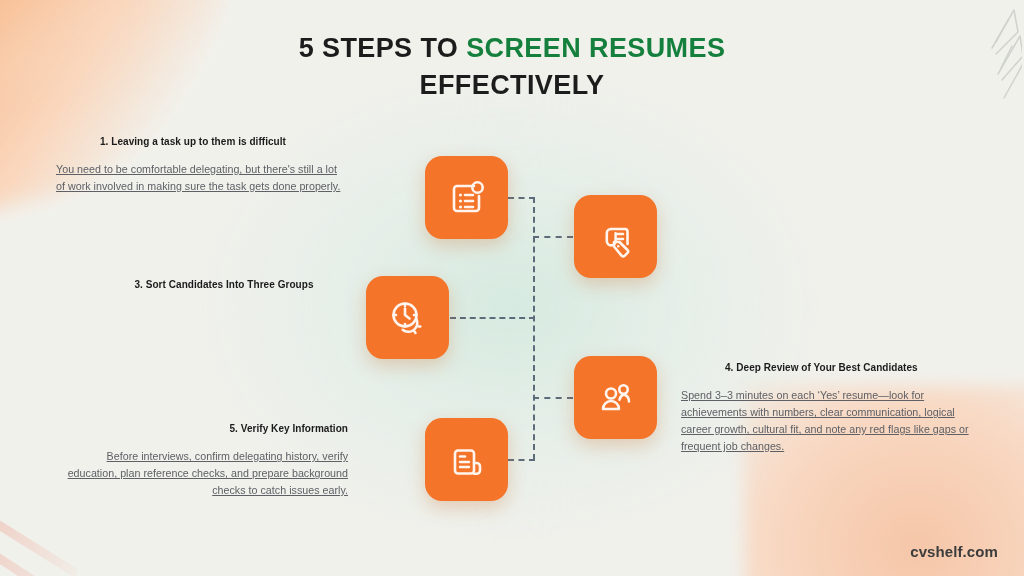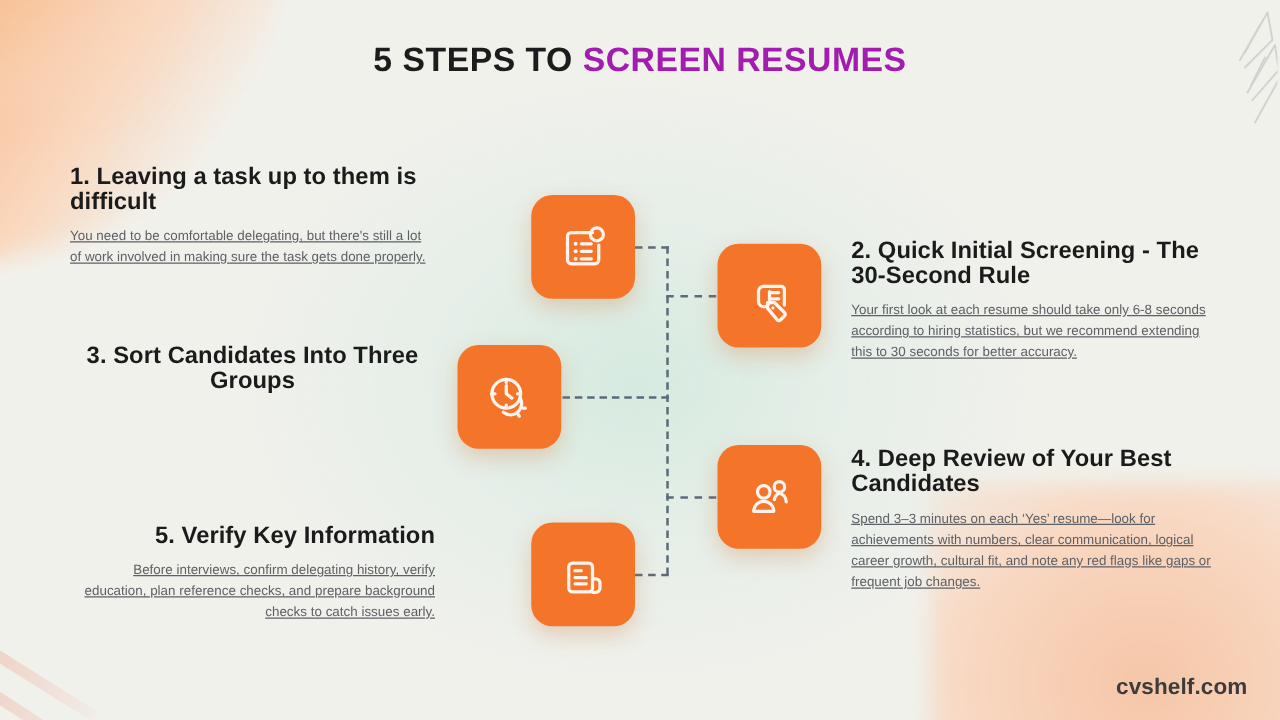--- a/index.html
+++ b/index.html
@@ -47,28 +47,28 @@
   
   .hatch { position:absolute; right:2px; top:2px; width:70px; height:120px; opacity:.6; }
   
   .title-wrap {
     position:absolute; left:0; top:30px; width:1024px; text-align:center;
   }
   .title-line {
     font-size:27px; font-weight:bold; letter-spacing:.4px;
     color:#1C1C1C; line-height:37px;
   }
-  .title-accent { color:#a21caf; }
+  .title-accent { color:#15803d; }
   
   .col { position:absolute; }
   .col-left  { left:56px;  width:292px; }
   .col-right { left:681px; width:295px; }
   .blk-h {
-    font-size:19px; font-weight:bold; color:#1B1B1B;
-    line-height:20px; letter-spacing:.05px;
+    font-size:10px; font-weight:bold; color:#1B1B1B;
+    line-height:20px; letter-spacing:.05px;margin-left:44px;
   }
   .blk-p {
     margin-top:9px; font-size:10.7px; color:#5E6066;
     line-height:17px; letter-spacing:.02px;text-decoration:underline;
   }
   
   .tile {
     position:absolute; width:83px; height:83px; border-radius:17px;
     background:#F4742A;
     display:flex; align-items:center; justify-content:center;
@@ -79,21 +79,21 @@
   .conn { position:absolute; pointer-events:none; }
   .dash-h {
     height:0; border-top:2.2px dashed #5C6B7A;
   }
   .dash-v {
     width:0; border-left:2.2px dashed #5C6B7A;
   }
   
   .watermark {
     position:absolute; right:26px; bottom:16px;
-    font-size:18px; font-weight:bold; color:#3C3C3C; letter-spacing:.1px;
+    font-size:15px; font-weight:bold; color:#3C3C3C; letter-spacing:.1px;
   }
 </style>
 </head>
 <body>
 
 <div id="stage">
 
   <div class="wash wash-mint"></div>
   <div class="wash wash-tl"></div>
   <div class="wash wash-tl2"></div>
@@ -114,40 +114,37 @@
       <path d="M72 60 L52 96 M72 60 L75 80"></path>
       <path d="M56 18 L44 40"></path>
       <path d="M60 44 L49 66"></path>
     </g>
   </svg>
 
   <div class="title-wrap">
     <div class="title-line">
       <span>5 STEPS TO </span><span class="title-accent">SCREEN RESUMES</span>
     </div>
+    <div class="title-line">EFFECTIVELY</div>
   </div>
 
   <div class="col col-left" style="top:132px;">
     <div class="blk-h">1. Leaving a task up to them is difficult</div>
     <div class="blk-p">You need to be comfortable delegating, but there's still a lot of work involved in making sure the task gets done properly.</div>
   </div>
 
   <div class="col col-left" style="top:275px;text-align:center;">
     <div class="blk-h">3. Sort Candidates Into Three Groups</div>
   </div>
 
   <div class="col col-left" style="top:419px;text-align:right;">
     <div class="blk-h">5. Verify Key Information</div>
     <div class="blk-p">Before interviews, confirm delegating history, verify education, plan reference checks, and prepare background checks to catch issues early.</div>
   </div>
 
-  <div class="col col-right" style="top:191px;">
-    <div class="blk-h">2. Quick Initial Screening - The 30-Second Rule</div>
-    <div class="blk-p">Your first look at each resume should take only 6-8 seconds according to hiring statistics, but we recommend extending this to 30 seconds for better accuracy.</div>
-  </div>
 
   <div class="col col-right" style="top:358px;">
     <div class="blk-h">4. Deep Review of Your Best Candidates</div>
     <div class="blk-p">Spend 3–3 minutes on each ‘Yes’ resume—look for achievements with numbers, clear communication, logical career growth, cultural fit, and note any red flags like gaps or frequent job changes.</div>
   </div>
 
   <div class="conn dash-v" style="left:533px; top:197px; height:263px;"></div>
 
   <div class="conn dash-h" style="left:508px; top:197px; width:27px;"></div>
 

